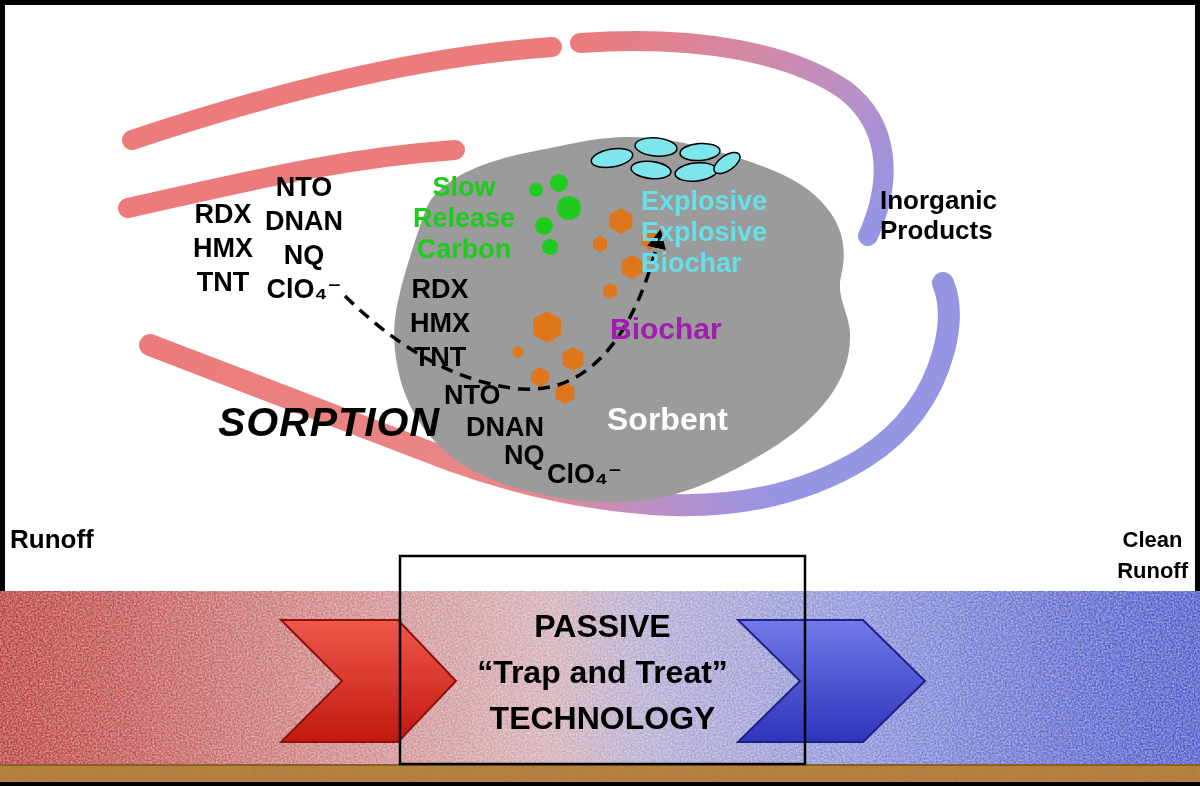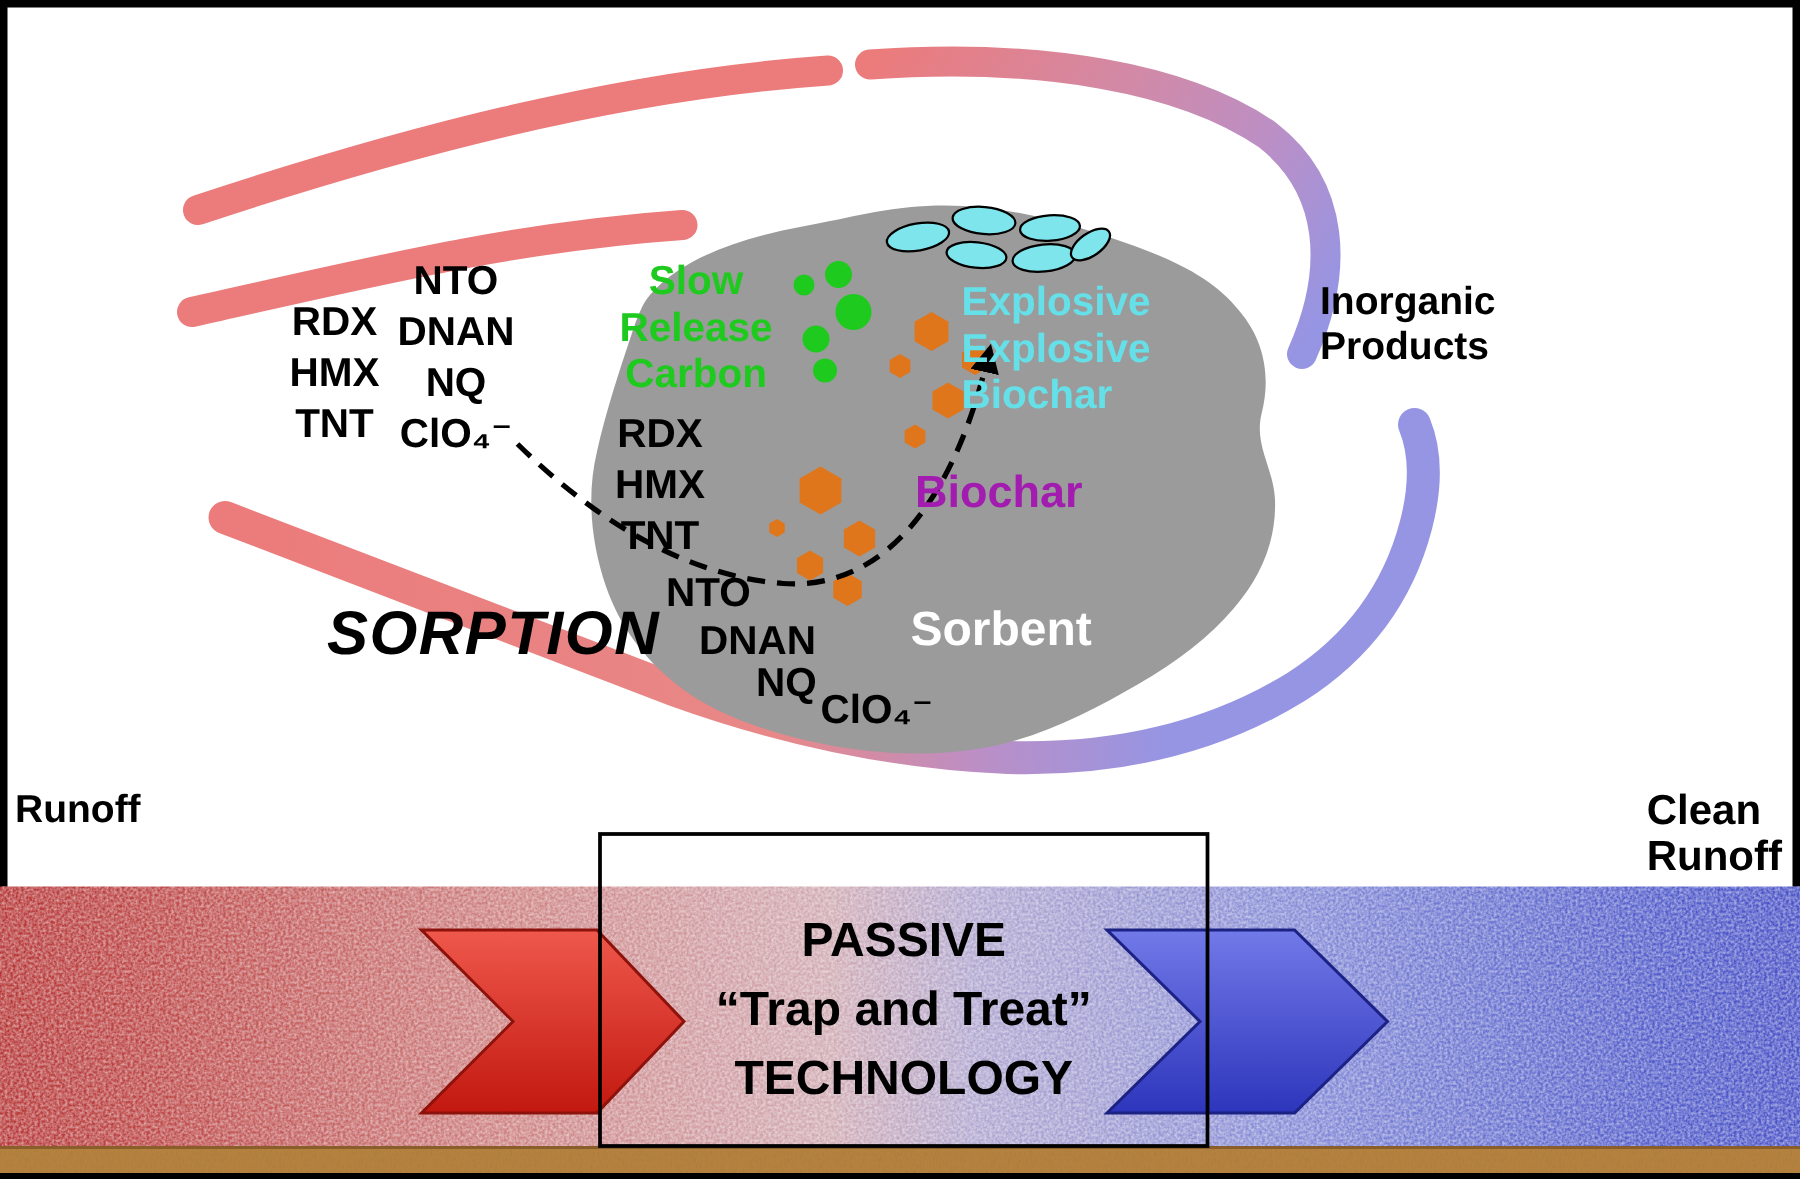--- a/index.html
+++ b/index.html
@@ -24,21 +24,21 @@
   .trapped-nitro { left:394px; top:272px; width:92px; font-size:27px; line-height:34px; }
   .t-nto  { left:444px; top:380px; font-size:27px; }
   .t-dnan { left:466px; top:412px; font-size:27px; }
   .t-nq   { left:504px; top:440px; font-size:27px; }
   .t-clo4 { left:547px; top:458px; font-size:27px; }
   .biochar-label { left:610px; top:312px; font-size:30px; }
   .sorbent-label { left:607px; top:401px; font-size:32px; }
   .inorganic     { left:880px; top:185px; font-size:26px; line-height:30px; }
 
   .contam-runoff { left:10px;  top:524px; font-size:26px; line-height:31px; }
-  .clean-runoff  { right:12px; top:524px; font-size:28px; line-height:31px; text-align:left;margin-left:27px; }
+  .clean-runoff  { right:12px; top:524px; font-size:22px; line-height:31px; text-align:center;margin-left:27px; }
 
   .tech-text { left:400px; top:603px; width:405px; font-size:32px; line-height:46px; }
 </style>
 </head>
 <body>
 
 <div class="canvas">
 
   <svg class="gfx" width="1200" height="786" viewBox="0 0 1200 786">
     <defs>

